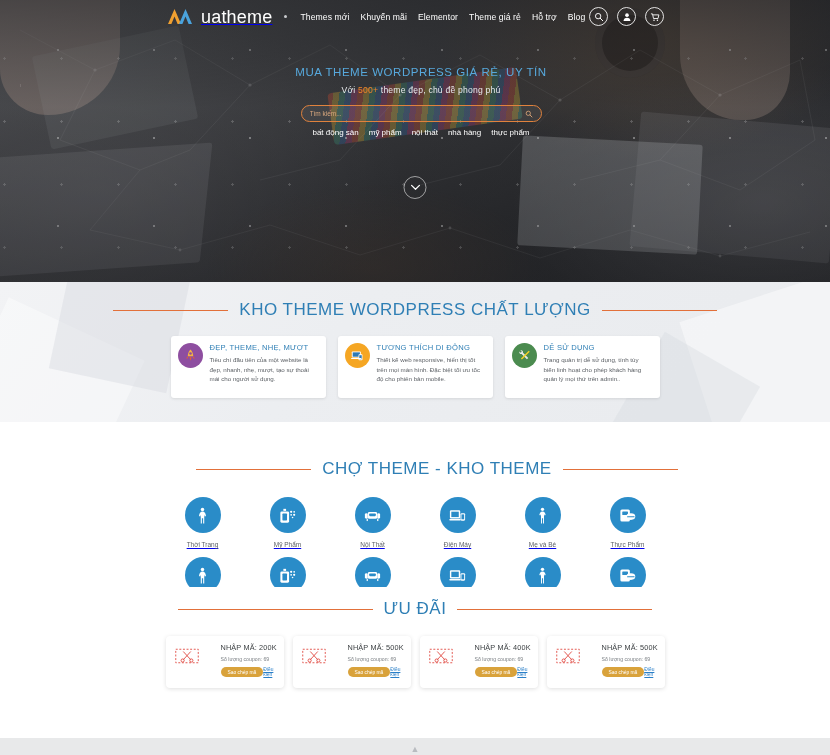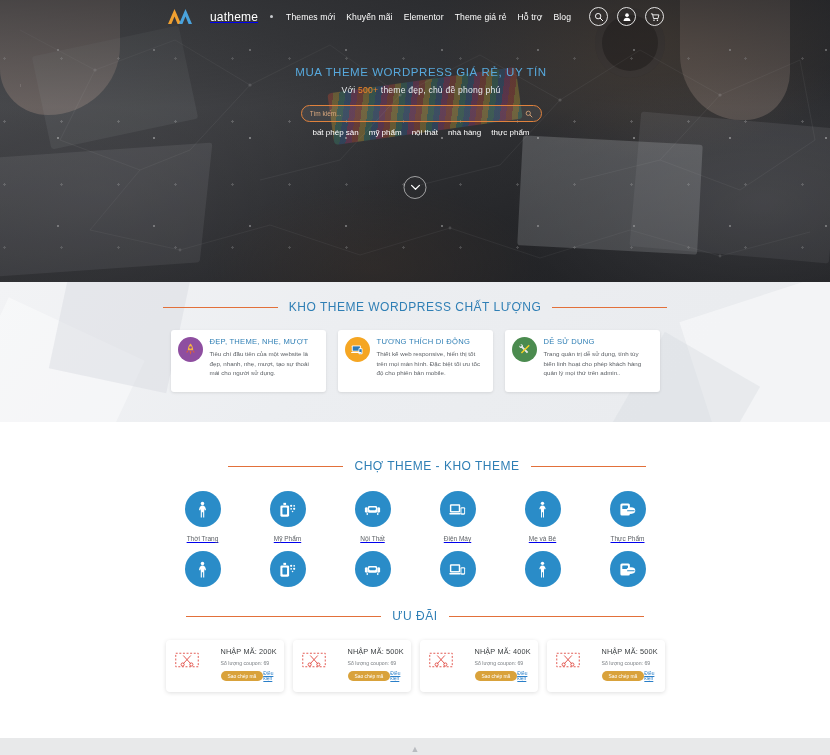--- a/index.html
+++ b/index.html
@@ -57,21 +57,21 @@
   .hero-lines { position:absolute; inset:0; opacity:.32; }
   .hero-scrim { position:absolute; inset:0; background: linear-gradient(180deg, rgba(25,26,29,.62) 0%, rgba(25,26,29,.30) 38%, rgba(25,26,29,.46) 100%); }
 
   
   .topbar {
     position: absolute; top:0; left:0; right:0; height:33px;
     display:flex; align-items:center; z-index: 6;
   }
   .logo { display:flex; align-items:center; margin-left:168px; }
   .logo-mark { display:block; }
-  .logo-text { font-size:12px; color:#ffffff; letter-spacing:.2px; line-height:1; margin-left:12px; font-weight:400; }
+  .logo-text { font-size:18px; color:#ffffff; letter-spacing:.2px; line-height:1; margin-left:3px; font-weight:400; }
   .nav { display:flex; align-items:center; margin-left:12px; gap:11px; }
   .nav-dot { width:3px; height:3px; border-radius:50%; background:#c9cbce; margin-right:2px; }
   .nav a { color:#ffffff; font-size:8.6px; text-decoration:none; white-space:nowrap; letter-spacing:.1px; }
   .hdr-icons { position:absolute; right:166px; top:7px; display:flex; gap:9px; }
   .hdr-icon {
     width:19px; height:19px; border-radius:50%;
     border:1px solid rgba(255,255,255,.85);
     display:flex; align-items:center; justify-content:center;
     color:#ffffff;
   }
@@ -105,25 +105,25 @@
     position:relative; width:830px; height:140px;
     background: linear-gradient(130deg,#f2f3f5 0%,#eceef1 40%,#e9ebee 100%);
     overflow:hidden;
   }
   .poly { position:absolute; background:rgba(255,255,255,.55); }
   .poly.a { left:-30px; top:40px; width:150px; height:150px; transform:rotate(25deg); background:rgba(255,255,255,.40); }
   .poly.b { left:60px; top:-20px; width:120px; height:120px; transform:rotate(12deg); background:rgba(214,218,224,.45); }
   .poly.c { right:-40px; top:10px; width:170px; height:160px; transform:rotate(-18deg); background:rgba(255,255,255,.45); }
   .poly.d { right:90px; top:70px; width:110px; height:110px; transform:rotate(30deg); background:rgba(216,220,226,.40); }
 
-  .sec-head { position:relative; display:flex; align-items:center; justify-content:center; gap:11px;margin-top:10px; }
+  .sec-head { position:relative; display:flex; align-items:center; justify-content:center; gap:11px; }
   .sec-head .rule { height:1px; background:#e2703a; flex:0 0 auto; }
   .sec-head .rule.l { width:115px; }
   .sec-head .rule.r { width:115px; }
-  .sec-title { color:#2f7fb5; font-size:12px; letter-spacing:.5px; white-space:nowrap; }
+  .sec-title { color:#2f7fb5; font-size:17px; letter-spacing:.5px; white-space:nowrap; }
 
   .cards-3 { position:relative; display:flex; justify-content:center; gap:12px; margin-top:16px; }
   .fcard {
     width:155px; height:62px; background:#ffffff; border-radius:3px;
     box-shadow:0 1px 3px rgba(0,0,0,.10);
     display:flex; padding:7px 8px 7px 7px; gap:7px;
   }
   .fcard-ic { width:25px; height:25px; border-radius:50%; flex:0 0 auto; display:flex; align-items:center; justify-content:center; }
   .fcard-h { color:#2f7fb5; font-size:7.6px; letter-spacing:.25px; margin-bottom:3px; }
   .fcard-p { color:#5d6166; font-size:6.2px; line-height:1.55; }
@@ -248,21 +248,21 @@
         <span>Với </span><span class="hl">500+</span><span> theme đẹp, chủ đề phong phú</span>
       </div>
       <div class="searchbar">
         <input type="text" placeholder="Tìm kiếm..." style="">
         <svg width="8" height="8" viewBox="0 0 16 16">
             <circle cx="6.6" cy="6.6" r="4.3" fill="none" stroke="#e0a878" stroke-width="1.6"></circle>
             <line x1="9.9" y1="9.9" x2="14" y2="14" stroke="#e0a878" stroke-width="1.8" stroke-linecap="round"></line>
           </svg>
       </div>
       <div class="tags">
-        <a href="#">bất phép sản</a>
+        <a href="#">bất động sản</a>
         <a href="#">mỹ phẩm</a>
         <a href="#">nội thất</a>
         <a href="#">nhà hàng</a>
         <a href="#">thực phẩm</a>
       </div>
     </div>
 
     <div class="scroll-dn">
       <svg width="10" height="7" viewBox="0 0 14 9">
           <path d="M1.5 1.5 L7 7 L12.5 1.5" fill="none" stroke="#fff" stroke-width="1.7" stroke-linecap="round" stroke-linejoin="round"></path>

